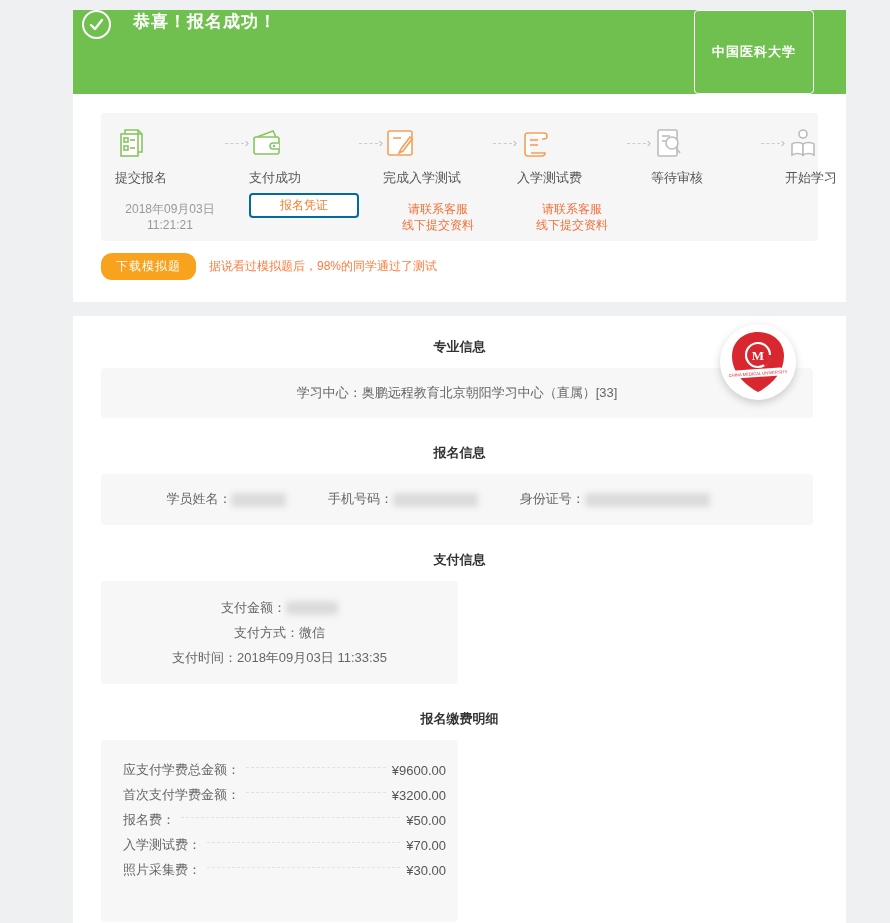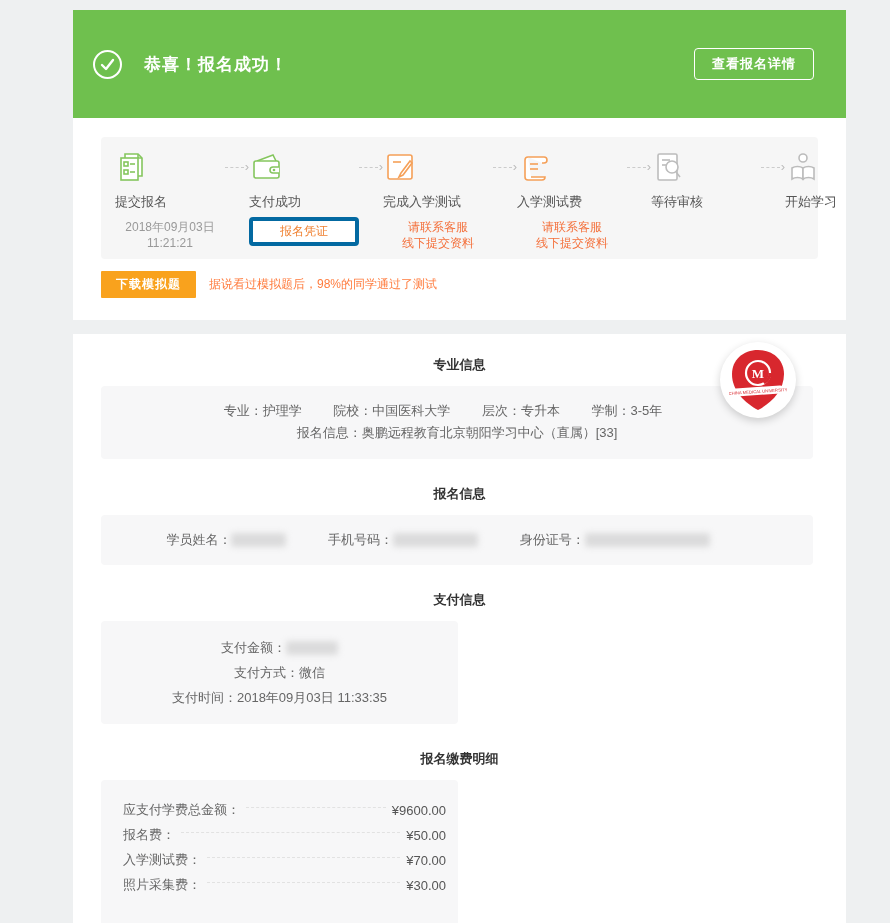--- a/index.html
+++ b/index.html
@@ -8,22 +8,22 @@
     background:#eef0f1;
     font-family:"Liberation Sans","DejaVu Sans",sans-serif;
     color:#666;
     overflow:hidden;
   }
   .viewport { position:relative; width:890px; height:923px; }
   .column { position:absolute; left:73px; top:10px; width:773px; }
 
   
   .banner {
-    height:108px; background:#6fc04e; display:flex; align-items:center;
-    padding:0 32px 0 20px;
+    height:84px; background:#6fc04e; display:flex; 
+    padding:0 32px 0 9px;
   }
   .check-circle {
     width:29px; height:29px; border:2px solid #fff; border-radius:50%;
     display:flex; align-items:center; justify-content:center; flex:0 0 auto;
   }
   .banner-title { color:#fff; font-size:17px; font-weight:bold; margin-left:22px; letter-spacing:1px; }
   .banner-btn {
     margin-left:auto; border:1px solid #fff; border-radius:4px; background:transparent;
     color:#fff; font-size:13px; font-weight:bold; padding:6px 17px; cursor:pointer;
     font-family:inherit; letter-spacing:1px;
@@ -32,34 +32,34 @@
   
   .card { background:#fff; }
   .card1 { padding:19px 28px 22px; }
   .steps-box {
     background:#f6f6f6; border-radius:4px; padding:12px 14px 8px;
     display:flex; align-items:flex-start;
   }
   .step { width:110px; display:flex; flex-direction:column; flex:0 0 auto; }
   .step-icon { width:36px; height:36px; }
   .step-label { margin-top:8px; font-size:13px; color:#555; white-space:nowrap; }
-  .step-note { margin-top:8px; font-size:12px; line-height:1.35; text-align:center; color:#999; }
+  .step-note { margin-top:14px; font-size:12px; line-height:1.35; text-align:center; color:#999; }
   .step-note.orange { color:#f4703b; }
   .voucher-pill {
-    margin-top:6px; font-size:12px; color:#f08030; border:4px solid #0369a1;
+    margin-top:6px; font-size:12px; color:#f08030; border:2px solid #0369a1;
     border-radius:4px; padding:2px 10px; background:#fff; cursor:pointer; font-family:Liberation Mono, monospace;
   }
   .conn { flex:1 1 auto; height:36px; display:flex; align-items:center; min-width:24px; }
   .conn .dash { flex:1; border-top:1px dashed #ccc; }
   .conn .arrow { color:#bbb; font-size:13px; line-height:1; margin-left:1px; transform:translateY(-1px); }
 
   .download-row { margin-top:12px; display:flex; align-items:center; }
   .download-btn {
-    background:#f9a21d; color:#fff; font-size:12px; border:none; border-radius:1px;
-    padding:5px 15px; cursor:pointer; font-family:inherit; letter-spacing:1px;font-weight:bold;
+    background:#f9a21d; color:#fff; font-size:12px; border:none; border-radius:11px;
+    padding:5px 15px; cursor:pointer; font-family:inherit; letter-spacing:1px;
   }
   .download-tip { margin-left:13px; font-size:12px; color:#ff7b3d; }
 
   .gap { height:14px; }
 
   
   .card2 { position:relative; padding:22px 28px 30px; min-height:640px; }
   .section-title { font-size:13px; font-weight:bold; color:#333; margin-bottom:12px; }
   .info-box {
     background:#f7f7f8; border-radius:4px; padding:14px 20px; font-size:13px;
@@ -102,21 +102,21 @@
 <div class="viewport">
   <div class="column">
 
     <div class="banner">
       <span class="check-circle">
         <svg width="17" height="17" viewBox="0 0 17 17">
             <polyline points="3,9 7,13 14,4" fill="none" stroke="#fff" stroke-width="2.4" stroke-linecap="round" stroke-linejoin="round"></polyline>
           </svg>
       </span>
       <span class="banner-title">恭喜！报名成功！</span>
-      <button class="banner-btn">查看报名详情</button>
+      <button class="banner-btn">中国医科大学</button>
     </div>
 
     <div class="card card1">
       <div class="steps-box">
 
         <div class="step">
           <svg class="step-icon" viewBox="0 0 36 36" fill="none" stroke="#85c65e" stroke-width="1.6">
             <path d="M10 5h13l4 4v18H10z" fill="#fff"></path>
               <path d="M23 5v4h4"></path>
             <rect x="6" y="9" width="17" height="22" fill="#fff"></rect>
@@ -234,27 +234,21 @@
           <text x="29" y="29" text-anchor="middle" font-size="13" font-weight="bold" fill="#fff" font-family="'Liberation Serif',serif">M</text>
           <rect x="4" y="38" width="50" height="8" rx="3" fill="#fff" transform="rotate(-4 29 42)"></rect>
           <text x="29" y="44" text-anchor="middle" font-size="4.2" fill="#d8272e" transform="rotate(-4 29 42)" font-family="'Liberation Sans',sans-serif">CHINA MEDICAL UNIVERSITY</text>
         </svg>
       </div>
 
       <div class="section">
         <div class="section-title">专业信息</div>
         <div class="info-box wide-box">
           <div>
-            <span class="pair"><span>专业：</span><span>护理学</span></span>
-            <span class="pair"><span>院校：</span><span>中国医科大学</span></span>
-            <span class="pair"><span>层次：</span><span>专升本</span></span>
-            <span class="pair"><span>学制：</span><span>3-5年</span></span>
-          </div>
-          <div>
-            <span>报名信息：</span><span>奥鹏远程教育北京朝阳学习中心（直属）[33]</span>
+            <span>学习中心：</span><span>奥鹏远程教育北京朝阳学习中心（直属）[33]</span>
           </div>
         </div>
       </div>
 
       <div class="section mt-extra">
         <div class="section-title">报名信息</div>
         <div class="info-box wide-box">
           <span class="enroll-pair">
             <span>学员姓名：</span><span class="blur w55"></span>
           </span>
@@ -284,20 +278,25 @@
 
       <div class="section">
         <div class="section-title">报名缴费明细</div>
         <div class="fee-box">
           <div class="fee-row">
             <span class="fee-label">应支付学费总金额：</span>
               <i class="fee-leader"></i>
               <span class="fee-value">¥9600.00</span>
           </div>
           <div class="fee-row">
+            <span class="fee-label">首次支付学费金额：</span>
+              <i class="fee-leader"></i>
+              <span class="fee-value">¥3200.00</span>
+          </div>
+          <div class="fee-row">
             <span class="fee-label">报名费：</span>
               <i class="fee-leader"></i>
               <span class="fee-value">¥50.00</span>
           </div>
           <div class="fee-row">
             <span class="fee-label">入学测试费：</span>
               <i class="fee-leader"></i>
               <span class="fee-value">¥70.00</span>
           </div>
           <div class="fee-row">

